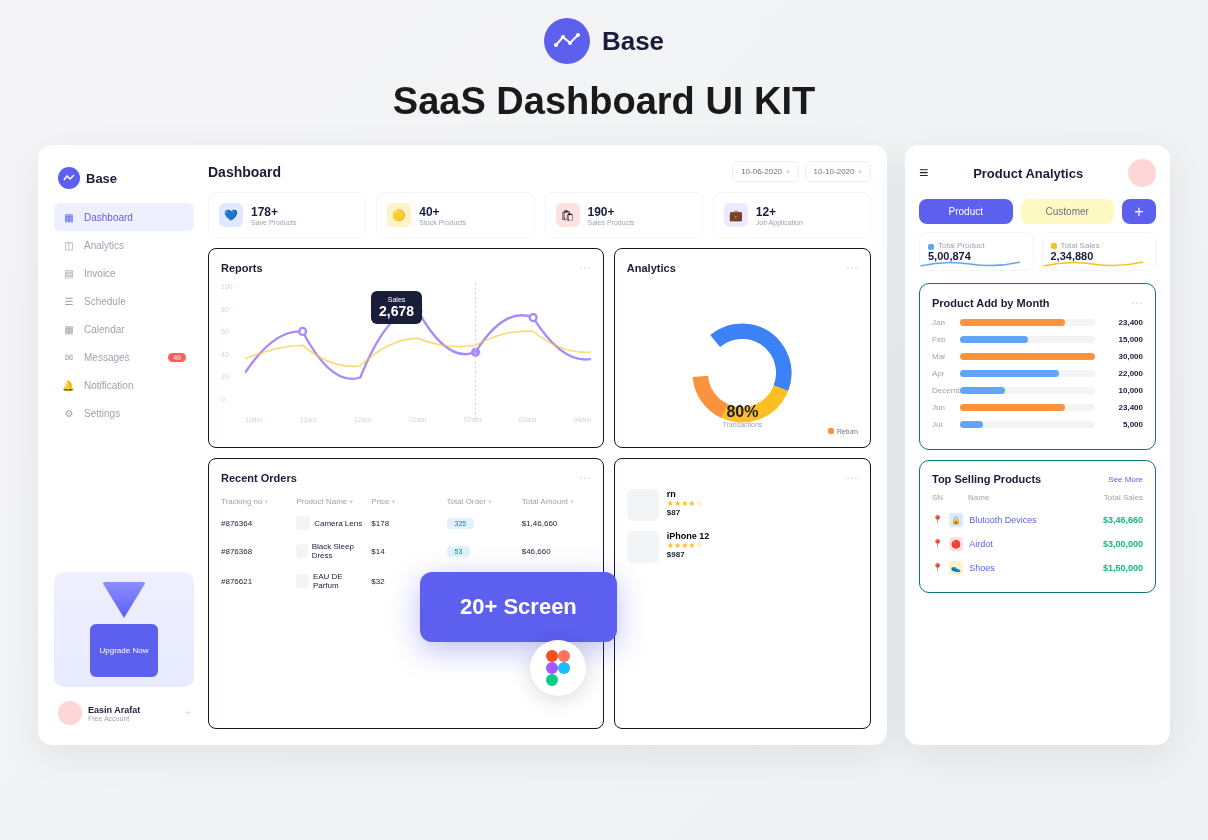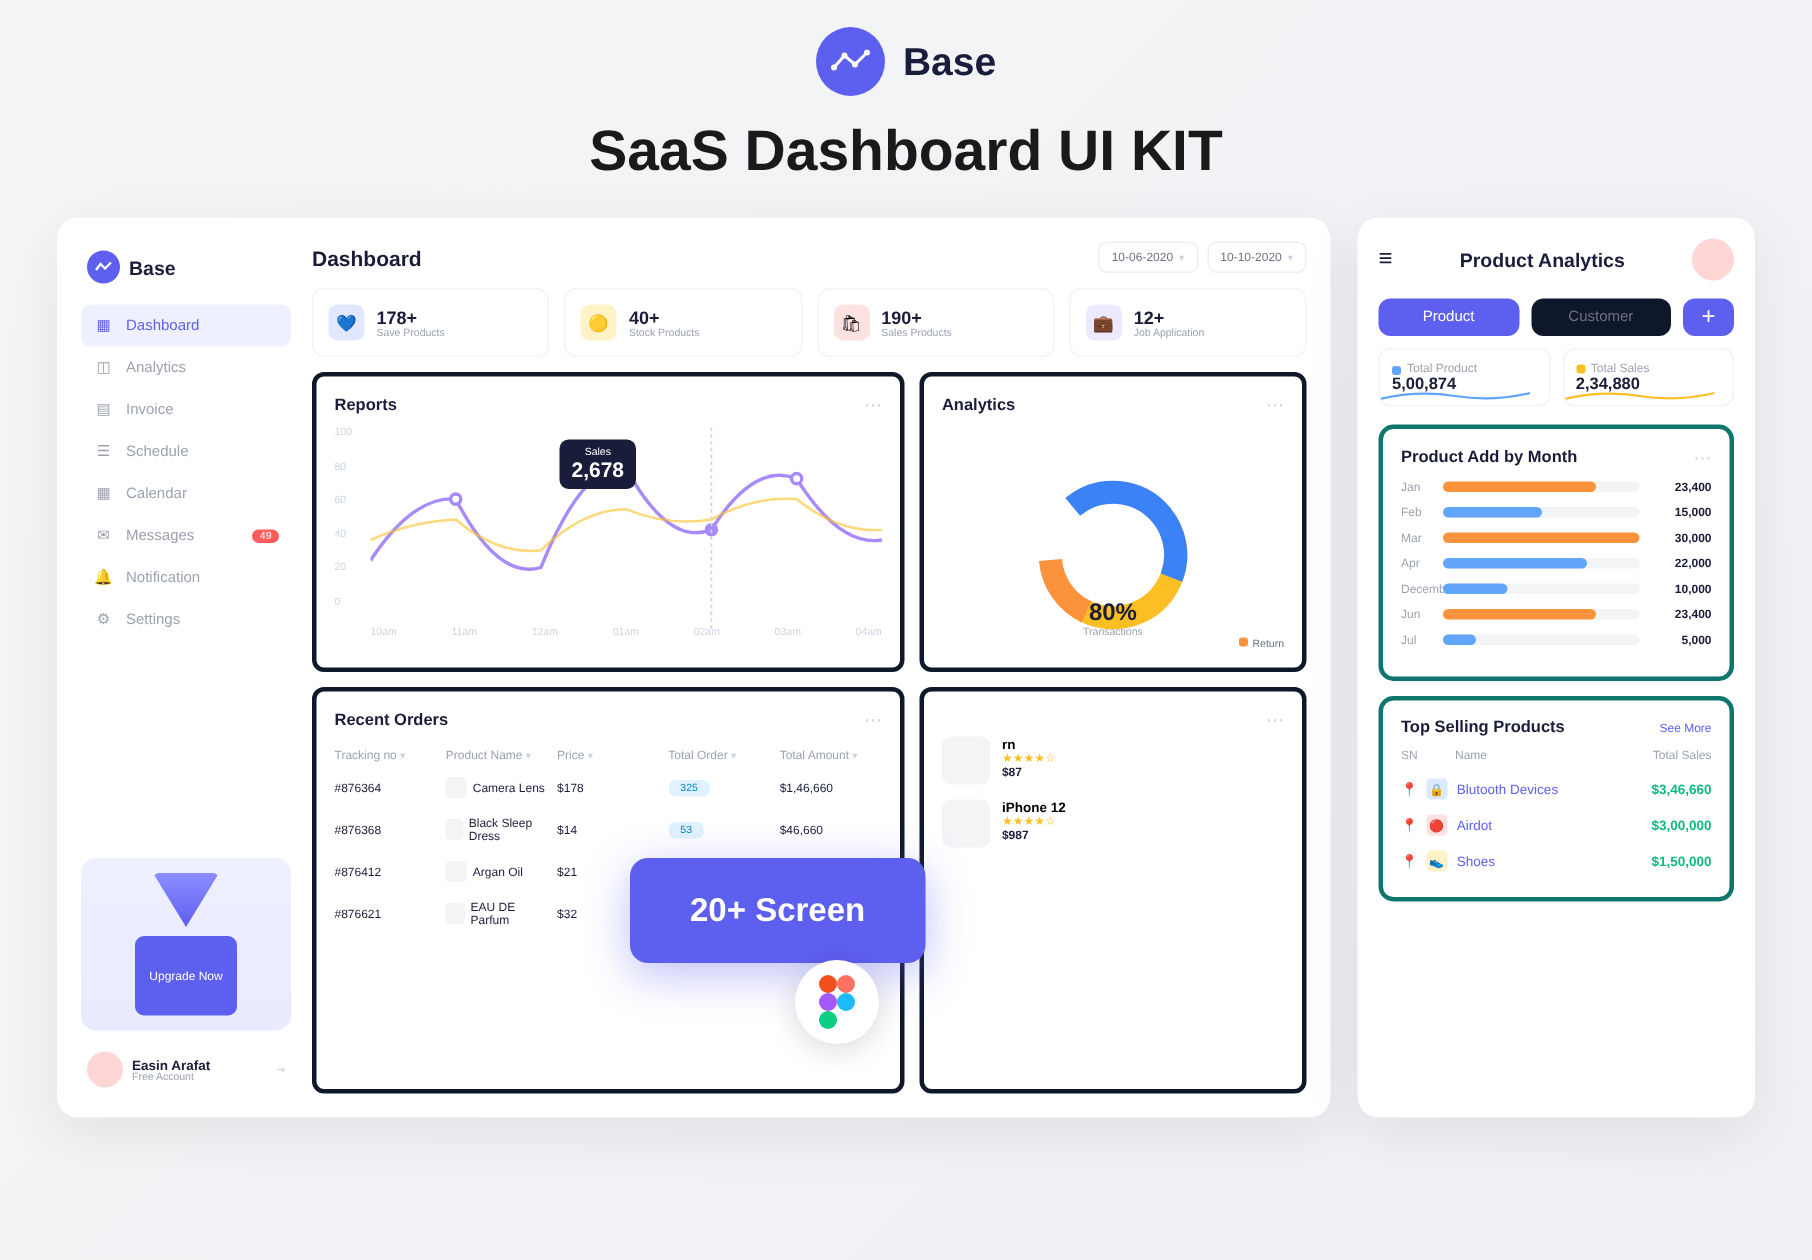--- a/index.html
+++ b/index.html
@@ -33,21 +33,21 @@
 .main-header{display:flex;align-items:center;justify-content:space-between}
 .main-title{font-size:14px;font-weight:700;color:#1a1d3a}
 .date-picks{display:flex;gap:6px}
 .date-pick{background:#fff;border:1px solid #eee;border-radius:6px;padding:5px 8px;font-size:8px;color:#6b7280;cursor:pointer;display:flex;align-items:center;gap:4px}
 .stats{display:flex;gap:10px}
 .stat-card{flex:1;background:#fff;border:1px solid #f3f4f6;border-radius:8px;padding:10px;display:flex;align-items:center;gap:8px}
 .stat-icon{width:24px;height:24px;border-radius:6px;display:flex;align-items:center;justify-content:center;font-size:11px}
 .stat-num{font-size:12px;font-weight:700;color:#1a1d3a}
 .stat-lbl{font-size:7px;color:#9ca3af}
 .mid-row{display:flex;gap:10px;height:200px}
-.card{background:#fff;border:3px solid #0f172a;border-radius:8px;padding:12px}
+.card{background:#fff;border:1px solid #0f172a;border-radius:8px;padding:12px}
 .card-head{display:flex;justify-content:space-between;align-items:center;margin-bottom:8px}
 .card-title{font-size:11px;font-weight:700;color:#1a1d3a}
 .dots{color:#cbd5e1;font-size:12px;cursor:pointer}
 .reports{flex:1.6;position:relative}
 .chart-area{position:relative;height:140px}
 .y-axis{position:absolute;left:0;top:0;bottom:20px;display:flex;flex-direction:column;justify-content:space-between;font-size:7px;color:#cbd5e1}
 .chart-svg{position:absolute;left:24px;right:0;top:0;bottom:20px}
 .x-axis{position:absolute;left:24px;right:0;bottom:0;display:flex;justify-content:space-between;font-size:7px;color:#cbd5e1}
 .tooltip{position:absolute;background:#1a1d3a;color:#fff;border-radius:6px;padding:5px 8px;font-size:7px;text-align:center;left:150px;top:8px}
 .tooltip-n{font-size:14px;font-weight:700}
@@ -63,29 +63,29 @@
 .orders-head>div,.order-row>div{flex:1}
 .order-row{display:flex;align-items:center;font-size:8px;color:#1a1d3a;padding:6px 0;gap:6px}
 .prod-cell{display:flex;align-items:center;gap:4px}
 .prod-thumb{width:14px;height:14px;border-radius:3px;background:#f3f4f6}
 .qty-pill{background:#e0f2fe;color:#0284c7;border-radius:4px;padding:2px 8px;font-size:7px;display:inline-block}
 .mobile{width:265px;padding:14px;height:600px;overflow:hidden}
 .mob-head{display:flex;align-items:center;justify-content:space-between;margin-bottom:12px}
 .mob-title{font-size:13px;font-weight:700;color:#1a1d3a}
 .mob-avatar{width:28px;height:28px;border-radius:50%;background:#ffd6d6}
 .mob-tabs{display:flex;gap:8px;margin-bottom:8px}
-.mob-tab{flex:1;padding:7px;border-radius:8px;font-size:10px;text-align:center;cursor:pointer;background:#0f172a;color:#6b7280}
+.mob-tab{flex:1;padding:7px;border-radius:8px;font-size:10px;text-align:center;cursor:pointer;background:#fef9c3;color:#6b7280}
 .mob-tab.active{background:#5d5fef;color:#fff}
 .mob-add{width:34px;background:#5d5fef;color:#fff;border-radius:8px;display:flex;align-items:center;justify-content:center;cursor:pointer}
 .mob-stats{display:flex;gap:8px;margin-bottom:12px}
 .mob-stat{flex:1;border:1px solid #f3f4f6;border-radius:8px;padding:8px;position:relative;overflow:hidden}
 .mob-stat-lbl{font-size:8px;color:#9ca3af}
 .mob-stat-num{font-size:11px;font-weight:700;color:#1a1d3a}
 .mob-spark{position:absolute;bottom:0;left:0;right:0;height:12px}
-.mob-card{border:3px solid #0f766e;border-radius:10px;padding:12px;margin-bottom:10px}
+.mob-card{border:1px solid #0f766e;border-radius:10px;padding:12px;margin-bottom:10px}
 .month-row{display:flex;align-items:center;gap:8px;margin-bottom:8px;font-size:8px}
 .month-lbl{width:20px;color:#9ca3af}
 .month-bar{flex:1;height:7px;border-radius:4px;background:#f3f4f6;position:relative}
 .month-fill{height:100%;border-radius:4px}
 .month-val{font-size:8px;font-weight:600;color:#1a1d3a;width:40px;text-align:right}
 .see-more{font-size:8px;color:#5d5fef;cursor:pointer}
 .top-prod-head{display:flex;font-size:8px;color:#9ca3af;margin-bottom:6px}
 .top-prod-row{display:flex;align-items:center;font-size:9px;padding:5px 0;gap:6px}
 .tp-pin{color:#fbbf24;font-size:9px}
 .tp-icon{width:14px;height:14px;border-radius:3px;display:flex;align-items:center;justify-content:center;font-size:8px}
@@ -319,27 +319,20 @@
     <div>$1,46,660</div>
   </div>
               <div class="order-row">
     <div>#876368</div>
     <div class="prod-cell"><div class="prod-thumb"></div>Black Sleep Dress</div>
     <div>$14</div>
     <div><span class="qty-pill">53</span></div>
     <div>$46,660</div>
   </div>
               <div class="order-row">
-    <div>#876412</div>
-    <div class="prod-cell"><div class="prod-thumb"></div>Argan Oil</div>
-    <div>$21</div>
-    <div><span class="qty-pill">78</span></div>
-    <div>$3,46,676</div>
-  </div>
-              <div class="order-row">
     <div>#876621</div>
     <div class="prod-cell"><div class="prod-thumb"></div>EAU DE Parfum</div>
     <div>$32</div>
     <div><span class="qty-pill">98</span></div>
     <div>$3,46,981</div>
   </div>
             </div>
         </div>
         <div class="card" style="flex:1">
           <div class="dots" style="text-align:right">⋯</div>

